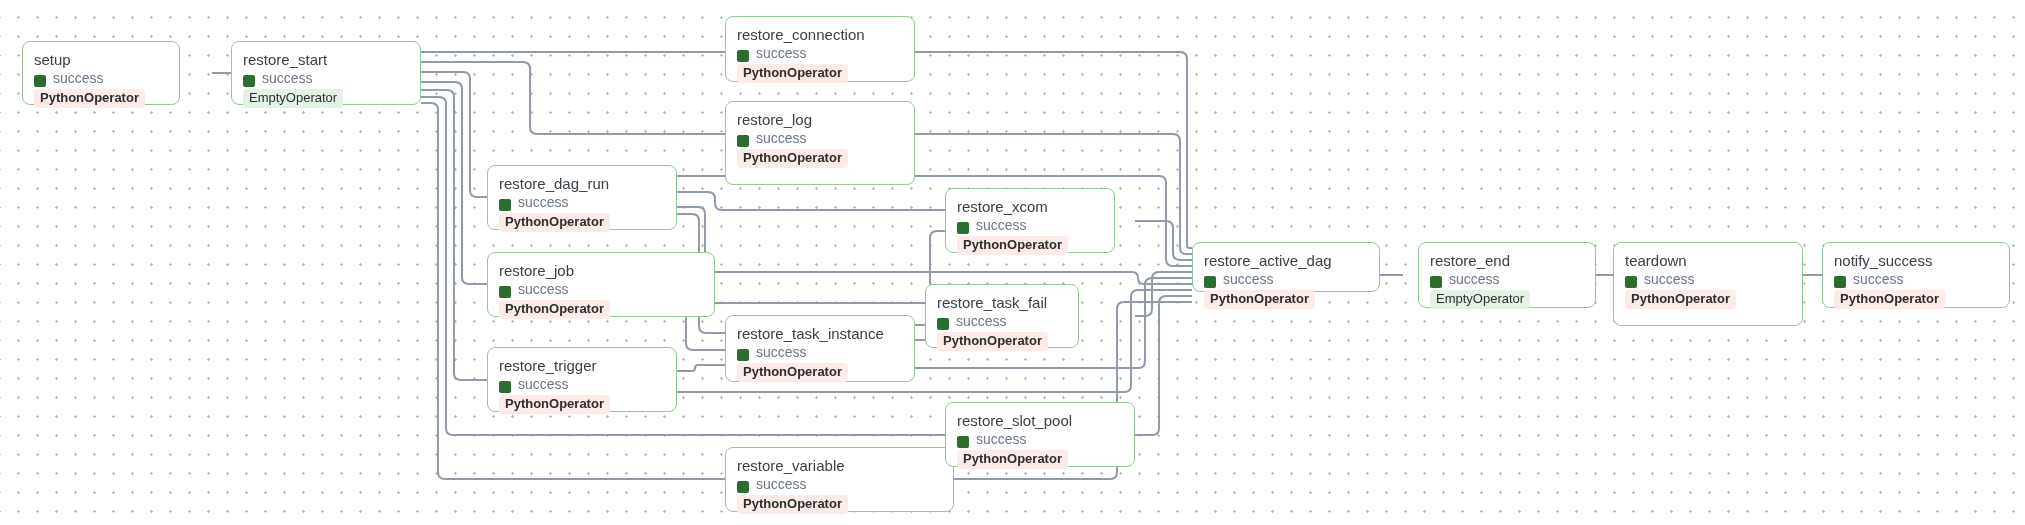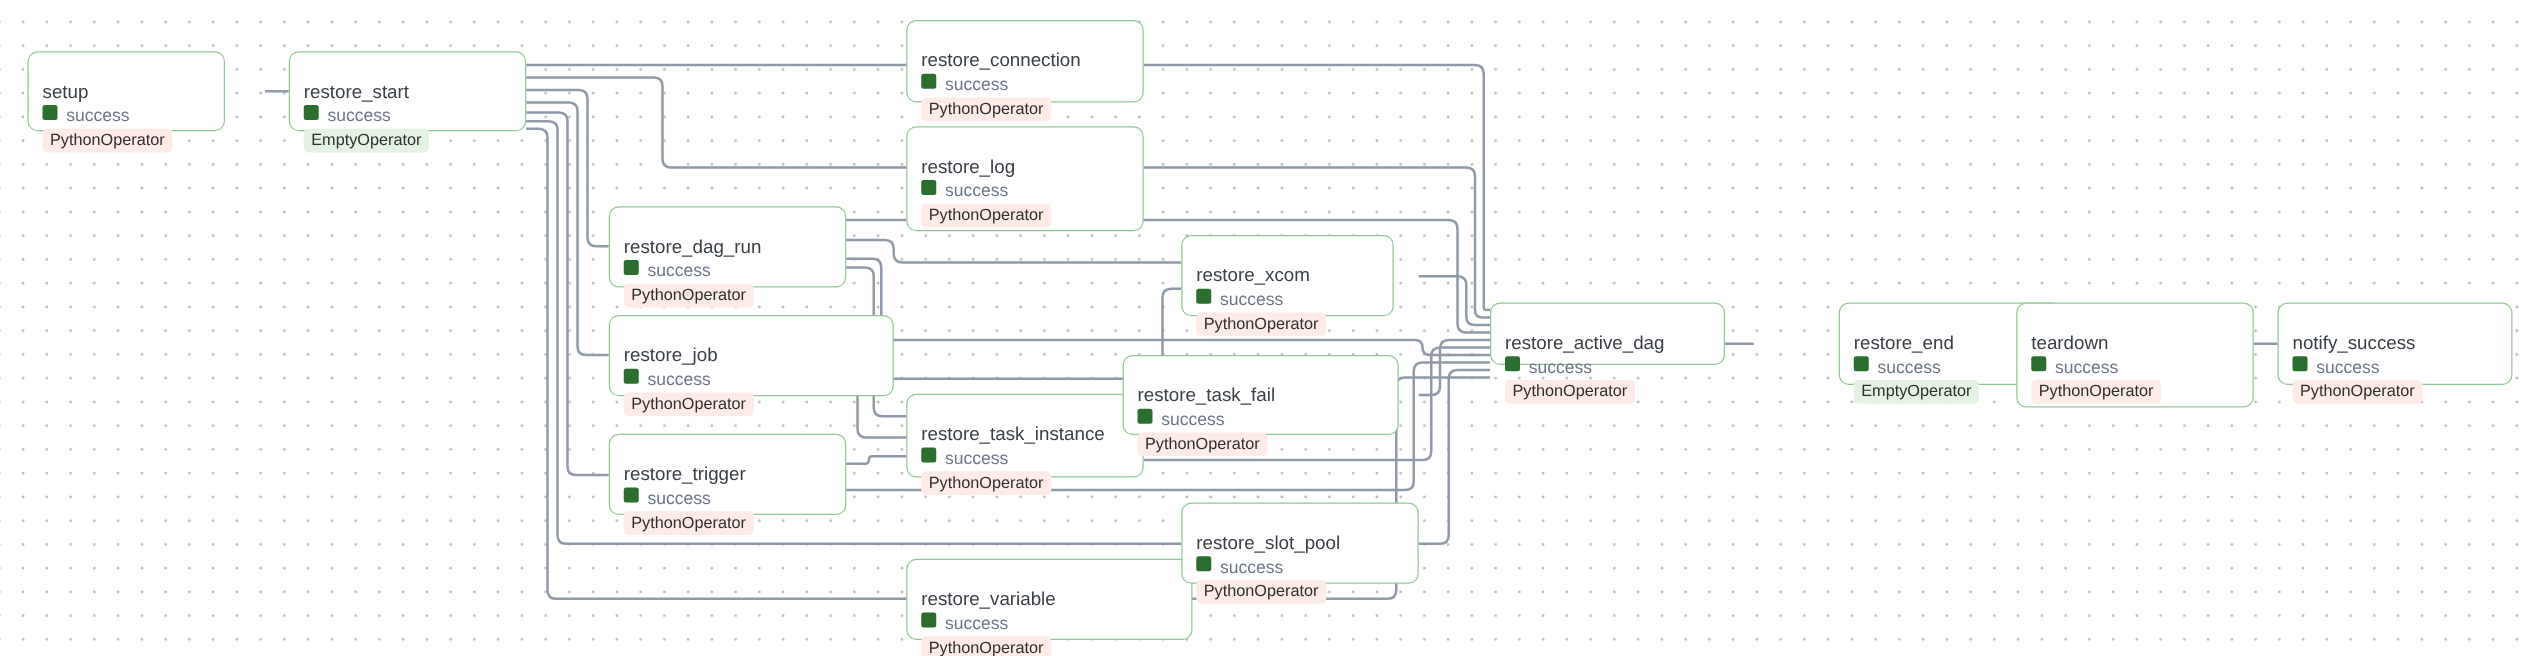--- a/index.html
+++ b/index.html
@@ -23,37 +23,37 @@
     background-color:#ffffff;
     background-image:radial-gradient(circle,var(--dot-color) 1.1px,transparent 1.3px);
     background-size:19px 19px;
     background-position:9px 8px;
   }
   svg.edges{position:absolute;left:0;top:0;width:2025px;height:525px;}
   svg.edges path{fill:none;stroke:var(--edge-color);stroke-width:2px;}
   .node{
     position:absolute;box-sizing:border-box;
     background:#fff;border:1.5px solid var(--node-border);
-    border-radius:8px;padding:22px 11px 7px;
+    border-radius:8px;padding:8px 11px 7px;
     cursor:pointer;
   }
   .node .title{
     font-size:15px;color:var(--title-color);line-height:19px;
     white-space:nowrap;
   }
   .node .state{
-    display:flex;align-items:flex-start;gap:7px;
+    display:flex;align-items:flex-end;gap:7px;
     font-size:14px;color:var(--state-color);line-height:17px;margin-top:1px;
   }
   .sq{width:12px;height:12px;border-radius:2px;background:var(--sq-color);flex:none;}
   .op{
     display:inline-block;font-size:13px;color:#2e2e2e;line-height:16px;
     padding:1px 6px 2px;border-radius:4px;margin-top:2px;white-space:nowrap;
   }
-  .op-python{background:var(--py-bg);}
+  .op-python{background:var(--py-bg);font-weight:bold;}
   .op-empty{background:var(--empty-bg);}
 </style>
 </head>
 <body>
 
 <div class="canvas">
 
   <svg class="edges" id="edge-layer">
       <path d="M212,73 L231,73"></path>
       <path d="M421,52 L725,52"></path>
@@ -168,21 +168,21 @@
 
   <div class="node" style="left:945px;top:188px;width:170px;height:65px">
     <div class="title">restore_xcom</div>
     <div class="state">
         <span class="sq"></span>
         <span>success</span>
       </div>
     <span class="op op-python">PythonOperator</span>
   </div>
 
-  <div class="node" style="left:898px;top:284px;width:221px;height:64px">
+  <div class="node" style="left:925px;top:284px;width:154px;height:64px">
     <div class="title">restore_task_fail</div>
     <div class="state">
         <span class="sq"></span>
         <span>success</span>
       </div>
     <span class="op op-python">PythonOperator</span>
   </div>
 
   <div class="node" style="left:945px;top:402px;width:190px;height:65px">
     <div class="title">restore_slot_pool</div>
@@ -195,21 +195,21 @@
 
   <div class="node" style="left:1192px;top:242px;width:188px;height:50px">
     <div class="title">restore_active_dag</div>
     <div class="state">
         <span class="sq"></span>
         <span>success</span>
       </div>
     <span class="op op-python">PythonOperator</span>
   </div>
 
-  <div class="node" style="left:1471px;top:242px;width:178px;height:66px">
+  <div class="node" style="left:1418px;top:242px;width:178px;height:66px">
     <div class="title">restore_end</div>
     <div class="state">
         <span class="sq"></span>
         <span>success</span>
       </div>
     <span class="op op-empty">EmptyOperator</span>
   </div>
 
   <div class="node" style="left:1613px;top:242px;width:190px;height:84px">
     <div class="title">teardown</div>

